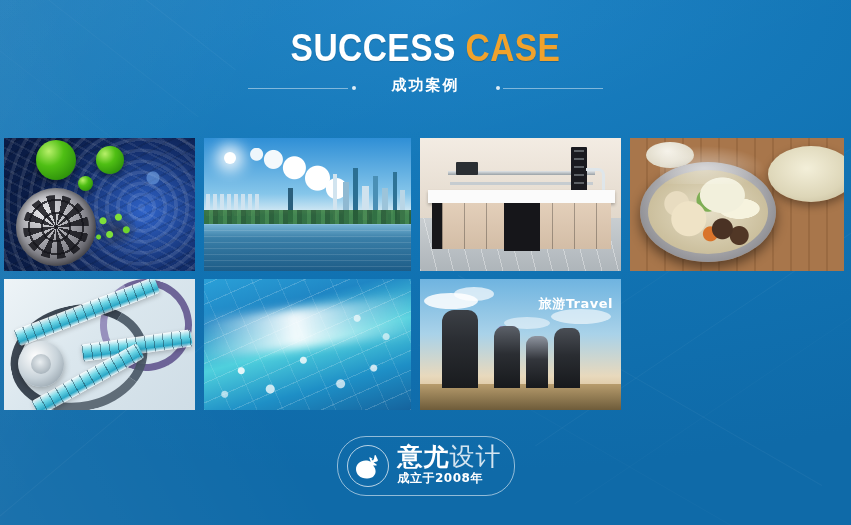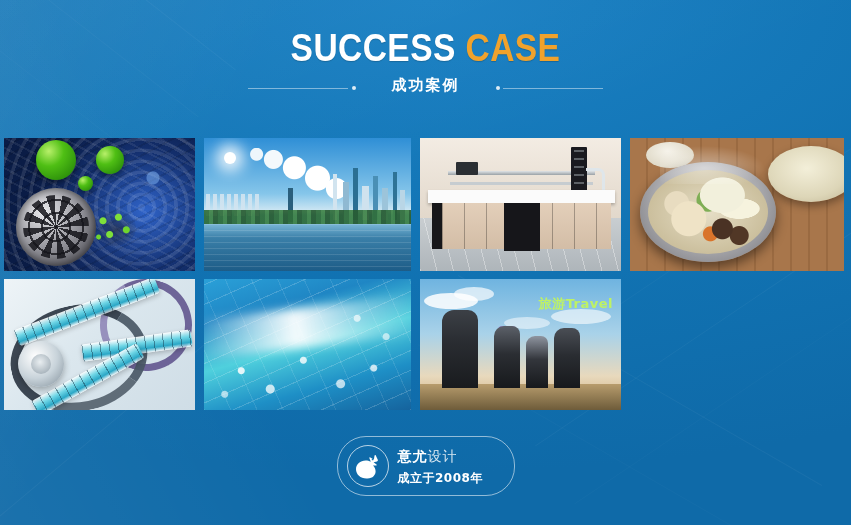--- a/index.html
+++ b/index.html
@@ -257,31 +257,31 @@
   .trv .h1{left:22px;width:36px;height:78px;
         background:linear-gradient(180deg,#3c4046 0%,#2a2d32 40%,#191b1e 100%);border-radius:12px 10px 0 0;}
   .trv .h2{left:74px;width:26px;height:62px;
         background:linear-gradient(180deg,#5c6169 0%,#2b2e33 45%,#17191c 100%);border-radius:10px 8px 0 0;}
   .trv .h3{left:106px;width:22px;height:52px;
         background:linear-gradient(180deg,#8f95a0 0%,#33363c 45%,#17191c 100%);border-radius:9px 7px 0 0;}
   .trv .h4{left:134px;width:26px;height:60px;
         background:linear-gradient(180deg,#4a4e55 0%,#2a2d32 45%,#17191c 100%);border-radius:10px 8px 0 0;}
   .trv .roll{position:absolute;left:78px;bottom:58px;width:18px;height:26px;border-radius:4px;
         background:linear-gradient(180deg,#9a86d8,#6f5cb0);}
-  .cap-trv{right:8px;top:16px;color:#bef264;font-size:13px;font-weight:bold;letter-spacing:.5px;}
+  .cap-trv{right:8px;top:16px;color:#ffffff;font-size:13px;font-weight:bold;letter-spacing:.5px;}
 
   
   .logo{position:absolute;left:50%;transform:translateX(-50%);top:436px;
         width:176px;height:58px;border:1px solid rgba(255,255,255,.55);border-radius:29px;
         display:flex;align-items:center;}
   .logo-mark{width:40px;height:40px;margin-left:9px;border-radius:50%;
         border:1px solid rgba(255,255,255,.7);position:relative;flex:0 0 auto;}
   .logo-mark svg{position:absolute;left:5px;top:5px;}
   .logo-txt{margin-left:9px;}
-  .logo-main{font-family:"DejaVu Sans",sans-serif;font-size:14px;line-height:23px;letter-spacing:1px;}
+  .logo-main{font-family:"DejaVu Sans",sans-serif;font-size:25px;line-height:23px;letter-spacing:1px;}
   .logo-main .bold{color:#ffffff;font-weight:bold;}
   .logo-main .thin{color:rgba(255,255,255,.82);font-weight:normal;}
   .logo-sub{font-family:"DejaVu Sans",sans-serif;font-size:12px;font-weight:bold;
         color:#ffffff;letter-spacing:.5px;margin-top:2px;}
 </style>
 </head>
 <body>
 
 <div class="stage">
 

